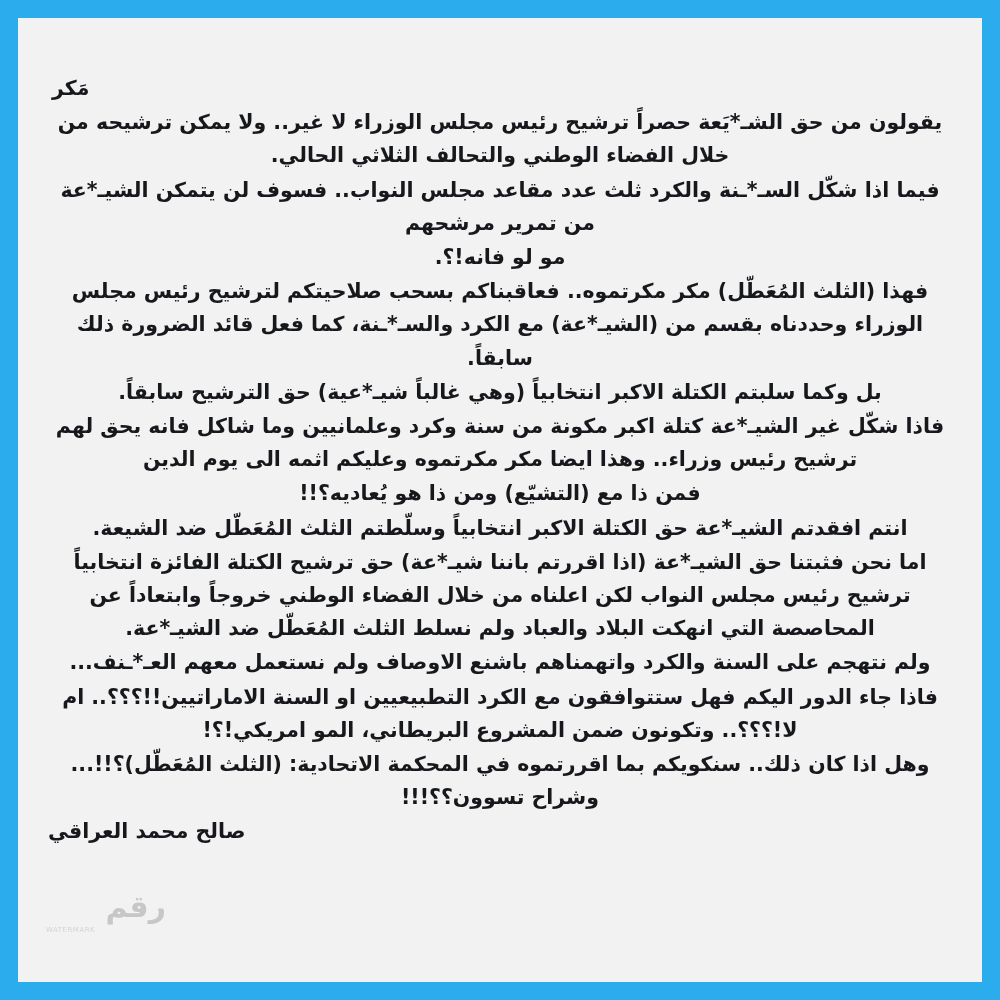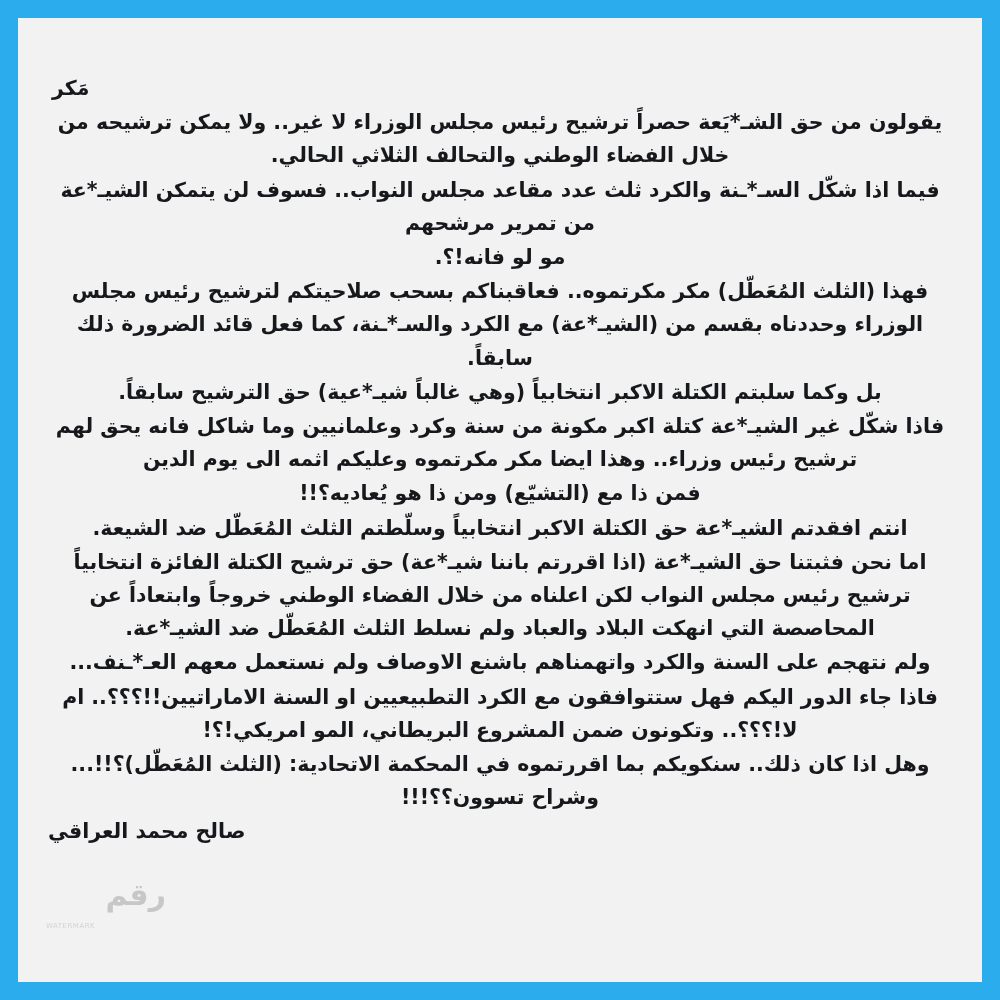--- a/index.html
+++ b/index.html
@@ -48,37 +48,37 @@
     padding-left: 4px;
   }
   .signature {
     margin-top: 4px;
     text-align: left;
     font-weight: bold;
   }
   .watermark {
     position: absolute;
     left: 28px;
-    bottom: 46px;
+    bottom: 34px;
     width: 120px;
     height: 56px;
     opacity: 0.75;
     pointer-events: none;
   }
   .wm-glyph {
     font-family: "DejaVu Sans", "Liberation Sans", sans-serif;
     font-size: 30px;
     font-weight: bold;
     color: #b9b9b9;
     line-height: 1;
     letter-spacing: 1px;
     direction: rtl;
   }
   .wm-sub {
-    margin-top: 12px;
+    margin-top: 4px;
     font-size: 7px;
     color: #c9c9c9;
     letter-spacing: 0.5px;
     direction: ltr;
     text-align: left;
   }
 </style>
 </head>
 <body>
 

